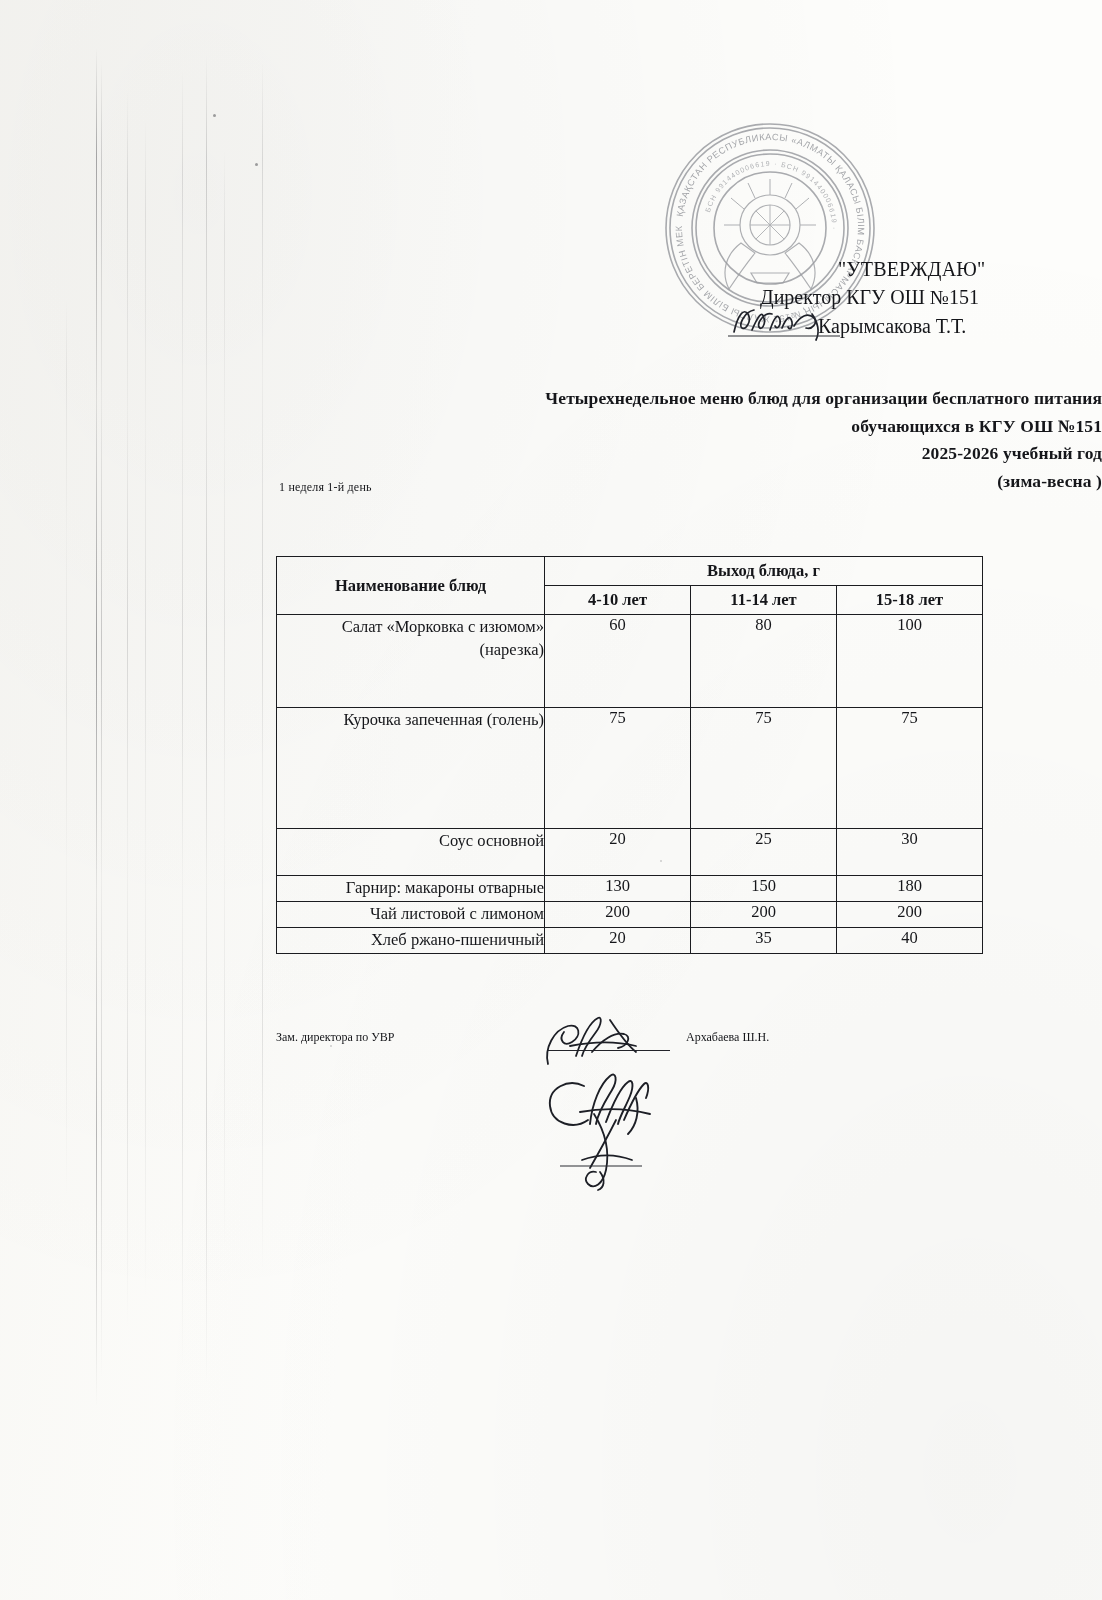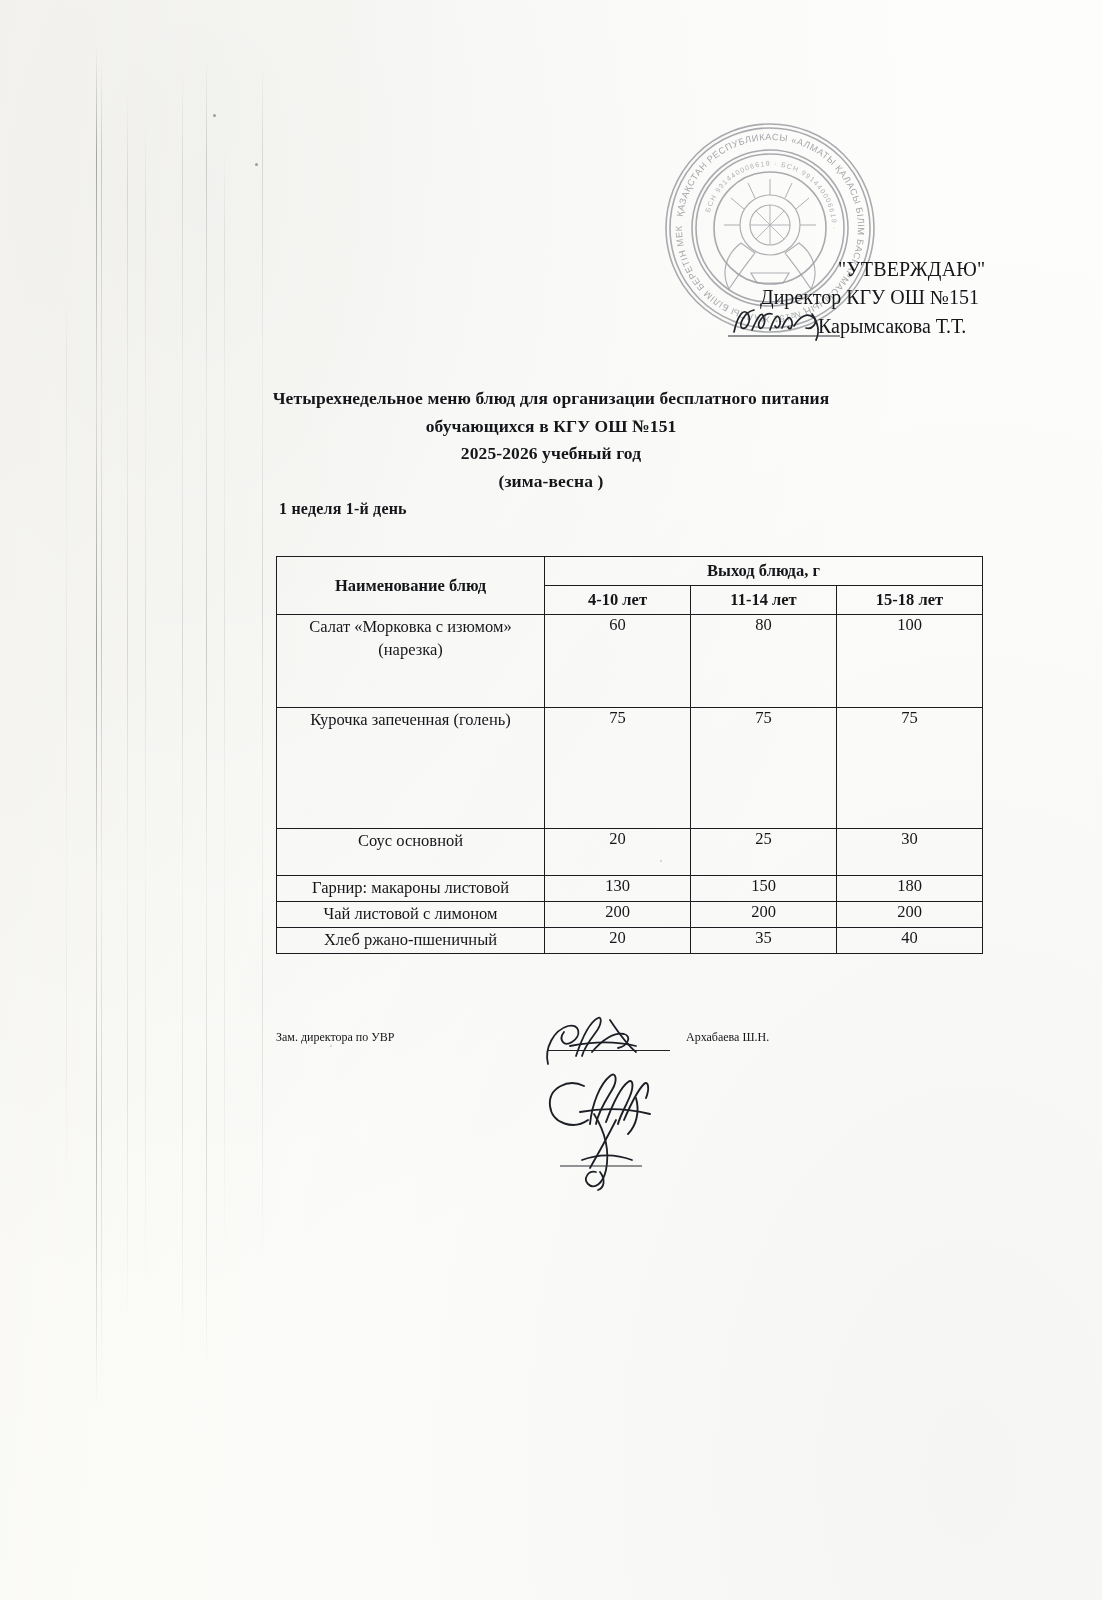--- a/index.html
+++ b/index.html
@@ -70,37 +70,37 @@
 
   
   .sig { position: absolute; z-index: 7; pointer-events: none; }
   .sig svg { display: block; overflow: visible; }
 
   
   .title-block {
     position: absolute;
     left: 0; right: 0;
     top: 385px;
-    text-align: center;
+    text-align: right;
     z-index: 6;
   }
   .title-block .t {
     font-weight: bold;
     font-size: 17.5px;
     line-height: 1.58;
     letter-spacing: 0.1px;
   }
   .title-block .t.wide { font-size: 17.5px; }
 
   .daylabel {
     position: absolute;
     left: 279px;
-    top: 500px;
-    font-weight: bold;
-    font-size: 16px;
+    top: 480px;
+    font-weight: normal;
+    font-size: 12px;
     z-index: 6;
     letter-spacing: 0.2px;
   }
 
   
   .tbl-wrap {
     position: absolute;
     left: 276px;
     top: 556px;
     width: 706px;
@@ -124,21 +124,21 @@
     vertical-align: middle;
   }
   .col-name  { width: 268px; }
   .col-age   { width: 146px; }
 
   th.name-head { font-size: 17px; margin-left: 11px; }
   th.out-head  { font-size: 17px; }
   th.age-head  { font-size: 16.5px; }
 
   td.dish {
-    text-align: center;
+    text-align: right;
     padding: 4px 4px 4px 6px;
     line-height: 1.42;
     font-size: 16.5px;
   }
   td.val {
     text-align: center;
     padding-top: 5px;
     font-size: 16.5px;
   }
   tr.r-tall td { height: 92px; }
@@ -329,21 +329,21 @@
         <tr class="r-mid">
           <td class="dish">
             <div>Соус основной</div>
           </td>
           <td class="val">20</td>
           <td class="val">25</td>
           <td class="val">30</td>
         </tr>
         <tr class="r-slim">
           <td class="dish">
-            <div>Гарнир: макароны листовой</div>
+            <div>Гарнир: макароны отварные</div>
           </td>
           <td class="val">130</td>
           <td class="val">150</td>
           <td class="val">180</td>
         </tr>
         <tr class="r-slim">
           <td class="dish">
             <div>Чай листовой с лимоном</div>
           </td>
           <td class="val">200</td>

